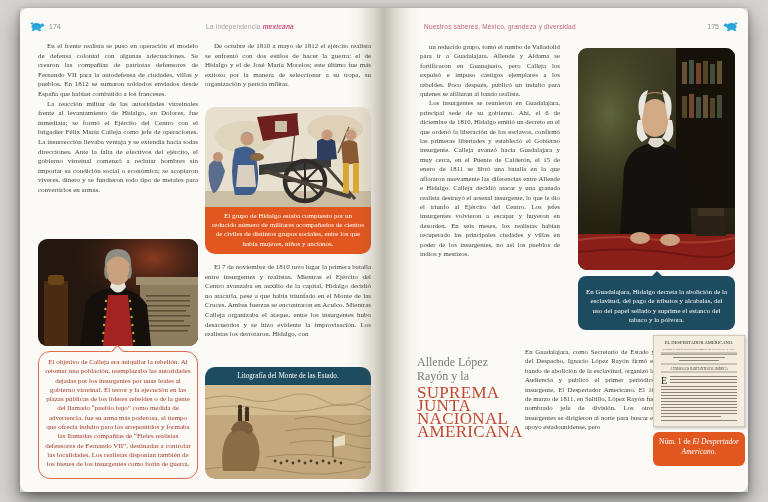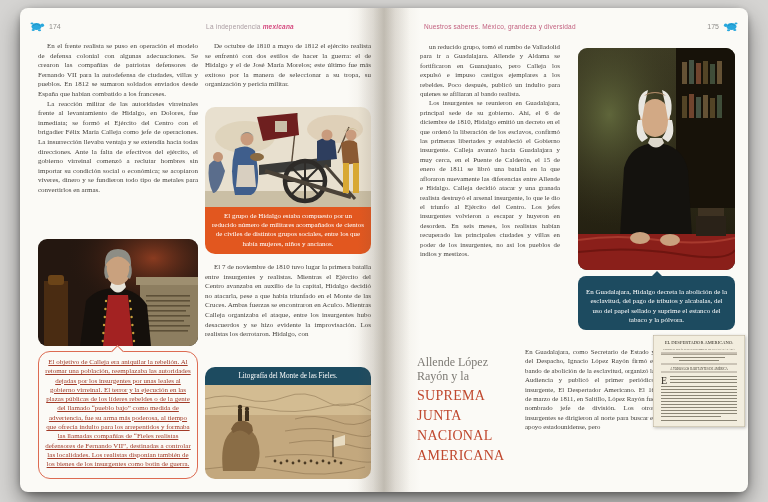--- a/index.html
+++ b/index.html
@@ -1,19 +1,19 @@
 <!DOCTYPE html>
 <html><head>
 <meta charset="utf-8">
 <style>
   html,body{margin:0;padding:0;}
   body{background:#d5d4d2;}
   .screen{position:relative;width:768px;height:502px;background:#d5d4d2;overflow:hidden;
           font-family:"Liberation Serif",serif;}
-  .book{position:absolute;left:20px;top:8px;width:728px;height:484px;border-radius:12px;
+  .book{position:absolute;left:20px;top:8px;width:728px;height:484px;border-radius:1px;
         box-shadow:0 10px 22px rgba(0,0,0,.45),0 2px 6px rgba(0,0,0,.3);}
   .page{position:absolute;top:0;height:484px;width:364px;}
   .page-left{left:0;border-radius:8px 0 0 8px;
      background:linear-gradient(to right,#fbfaf6 0%,#fbfaf6 90%,#efece5 97%,#ddd9cf 100%);}
   .page-right{left:364px;border-radius:0 8px 8px 0;
      background:linear-gradient(to right,#ddd9cf 0%,#f0ede6 3%,#fbfaf6 10%,#fbfaf6 100%);}
   .spine{position:absolute;left:338px;top:0;width:52px;height:484px;z-index:5;pointer-events:none;
      background:linear-gradient(to right,rgba(90,80,70,0),rgba(90,80,70,.22),rgba(90,80,70,0));}
 
   .pgnum{font-family:"Liberation Sans",sans-serif;font-size:7px;color:#8f8d8a;}
@@ -30,37 +30,37 @@
   .body-text{position:absolute;color:#45423e;text-align:justify;}
   .body-text p{margin:0;text-indent:9px;}
   .bt-7{font-size:7px;line-height:9.6px;}
   .bt-68{font-size:6.8px;line-height:9.4px;}
 
   .img-frame{position:absolute;border-radius:9px;overflow:hidden;}
   .img-frame svg{display:block;width:100%;height:100%;}
 
   .bubble-red{position:absolute;border:1.5px solid #dd6b52;border-radius:12px;color:#a23b28;
       text-align:center;font-size:7px;line-height:9.3px;padding:6px 5px;box-sizing:border-box;
-      background:#fbfaf6;text-decoration:underline;}
+      background:#fbfaf6;}
   .bubble-red::before{content:"";position:absolute;top:-5px;left:50%;margin-left:-5px;width:8px;height:8px;
       background:#fbfaf6;border-left:1.5px solid #dd6b52;border-top:1.5px solid #dd6b52;transform:rotate(45deg);}
 
   .card{position:absolute;border-radius:10px;overflow:hidden;}
   .card svg{display:block;width:100%;}
   .caption-orange{background:#e2571f;color:#fff;text-align:center;font-size:7px;line-height:9.2px;
       padding:5px 6px;box-sizing:border-box;}
   .caption-blue-bar{background:#1d4b60;color:#fff;text-align:center;font-size:7.2px;line-height:18px;height:18px;}
 
   .caption-blue-box{position:absolute;background:#1d4b60;color:#fff;border-radius:8px;text-align:center;
       font-size:7px;line-height:9.3px;padding:12px 7px;box-sizing:border-box;}
   .caption-blue-box::before{content:"";position:absolute;top:-5px;left:50%;margin-left:-5px;width:0;height:0;
       border-left:5px solid transparent;border-right:5px solid transparent;border-bottom:5px solid #1d4b60;}
 
   .section-plain{position:absolute;color:#7d7a74;font-size:12px;line-height:14px;}
-  .section-caps{position:absolute;color:#c0482e;font-size:14px;line-height:20px;letter-spacing:.3px;}
+  .section-caps{position:absolute;color:#c0482e;font-size:17px;line-height:13px;letter-spacing:.3px;}
 
   .news-caption{position:absolute;background:#e2571f;border-radius:6px;color:#fff;text-align:center;
       font-size:7.5px;line-height:9.5px;padding:5px 4px;box-sizing:border-box;}
   .news-caption .it{font-style:italic;}
 </style>
 </head>
 <body>
 
 <div class="screen">
   <div class="book">
@@ -185,21 +185,21 @@
         <div class="caption-orange">
           <span>El grupo de Hidalgo estaba compuesto por un reducido número de militares acompañados de cientos de civiles de distintos grupos sociales, entre los que había mujeres, niños y ancianos.</span>
         </div>
       </div>
 
       <div class="body-text bt-7" style="left:185px;top:255px;width:166px;">
         <p>El 7 de noviembre de 1810 tuvo lugar la primera batalla entre insurgentes y realistas. Mientras el Ejército del Centro avanzaba en auxilio de la capital, Hidalgo decidió no atacarla, pese a que había triunfado en el Monte de las Cruces. Ambas fuerzas se encontraron en Aculco. Mientras Calleja organizaba el ataque, entre los insurgentes hubo desacuerdos y se hizo evidente la improvisación. Los realistas los derrotaron. Hidalgo, con</p>
       </div>
 
       <div class="card" style="left:185px;top:359px;width:166px;">
-        <div class="caption-blue-bar">Litografía del Monte de las Fieles.</div>
+        <div class="caption-blue-bar">Litografía del Monte de las Estado.</div>
         <svg viewBox="0 0 166 94" preserveAspectRatio="none">
           <rect width="166" height="94" fill="#c3a87e"></rect>
           <rect width="166" height="30" fill="#d3bc92"></rect>
           <g stroke="#6e5636" stroke-width="0.7" opacity="0.55" fill="none">
             <path d="M0 14 Q20 8 40 14 T80 12 T120 16 T166 10"></path>
             <path d="M0 24 Q30 18 60 24 T120 22 T166 26"></path>
             <path d="M90 34 Q110 28 130 36 T166 34"></path>
             <path d="M80 46 Q110 40 140 48 T166 46"></path>
             <path d="M84 58 Q114 52 144 60 T166 58"></path>
             <path d="M60 72 Q100 66 140 74 T166 70"></path>
@@ -338,17 +338,21 @@
               <rect x="8" y="69" width="76" height="1"></rect>
             <rect x="8" y="72" width="76" height="1"></rect>
               <rect x="8" y="75" width="76" height="1"></rect>
             <rect x="8" y="78" width="76" height="1"></rect>
               <rect x="8" y="81" width="60" height="1"></rect>
             <rect x="8" y="85" width="76" height="1"></rect>
           </g>
         </svg>
       </div>
 
+      <div class="news-caption" style="left:269px;top:424px;width:92px;height:34px;">
+        <span>Núm. 1 de</span>
+        <span class="it">El Despertador Americano.</span>
+      </div>
     </div>
 
     <div class="spine"></div>
   </div>
 </div>
 
 </body></html>

